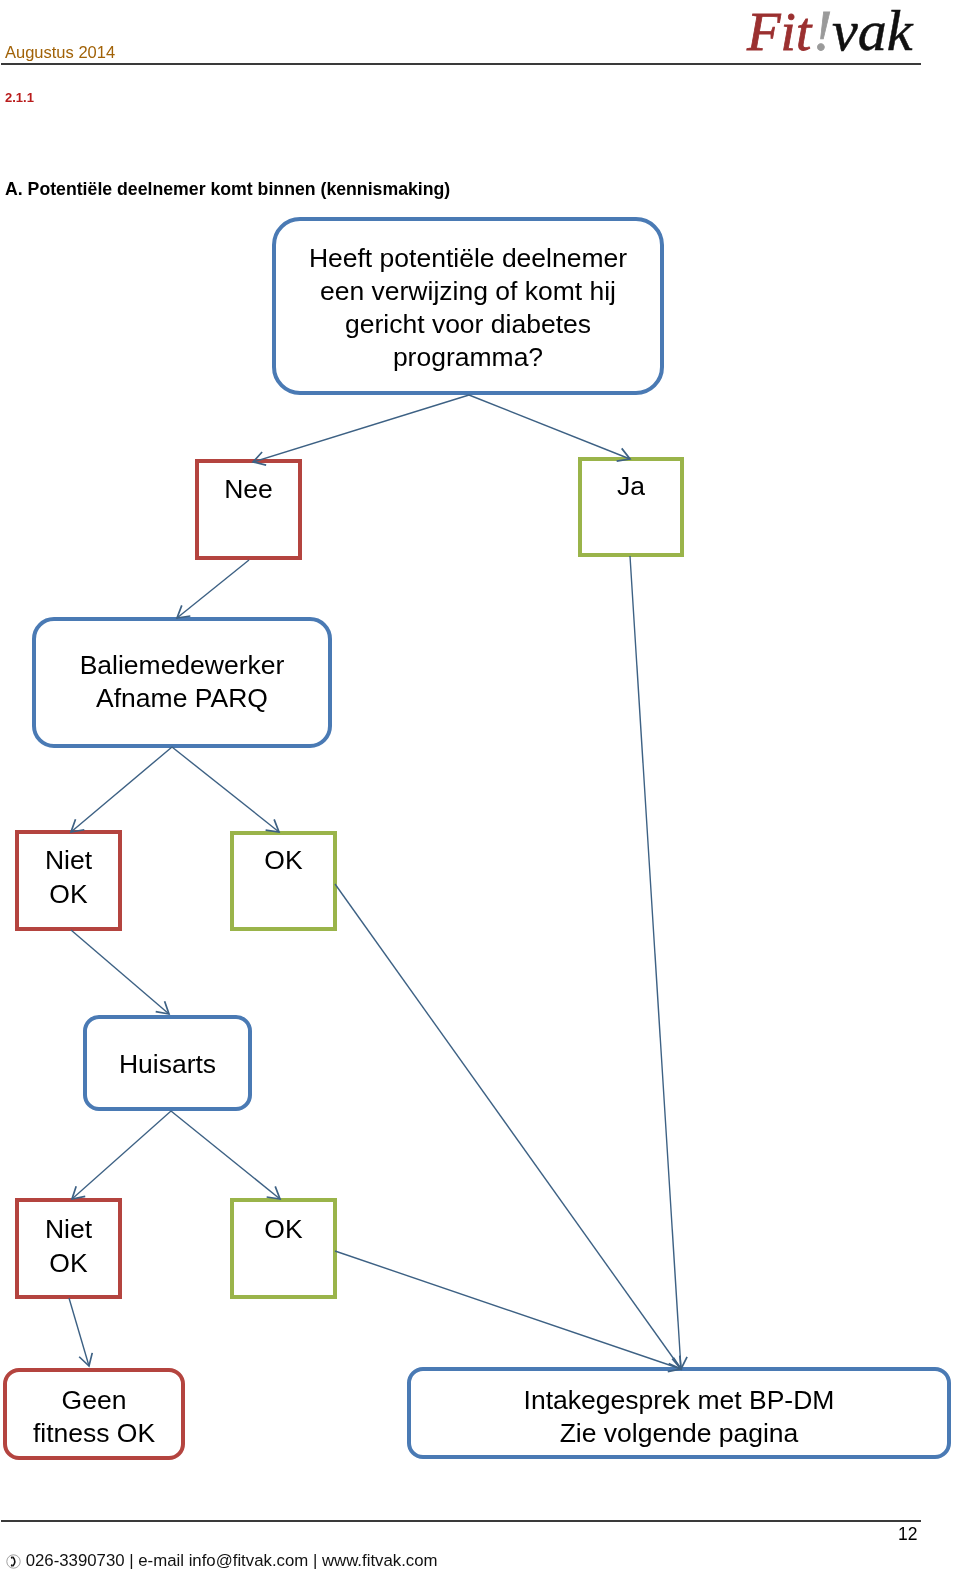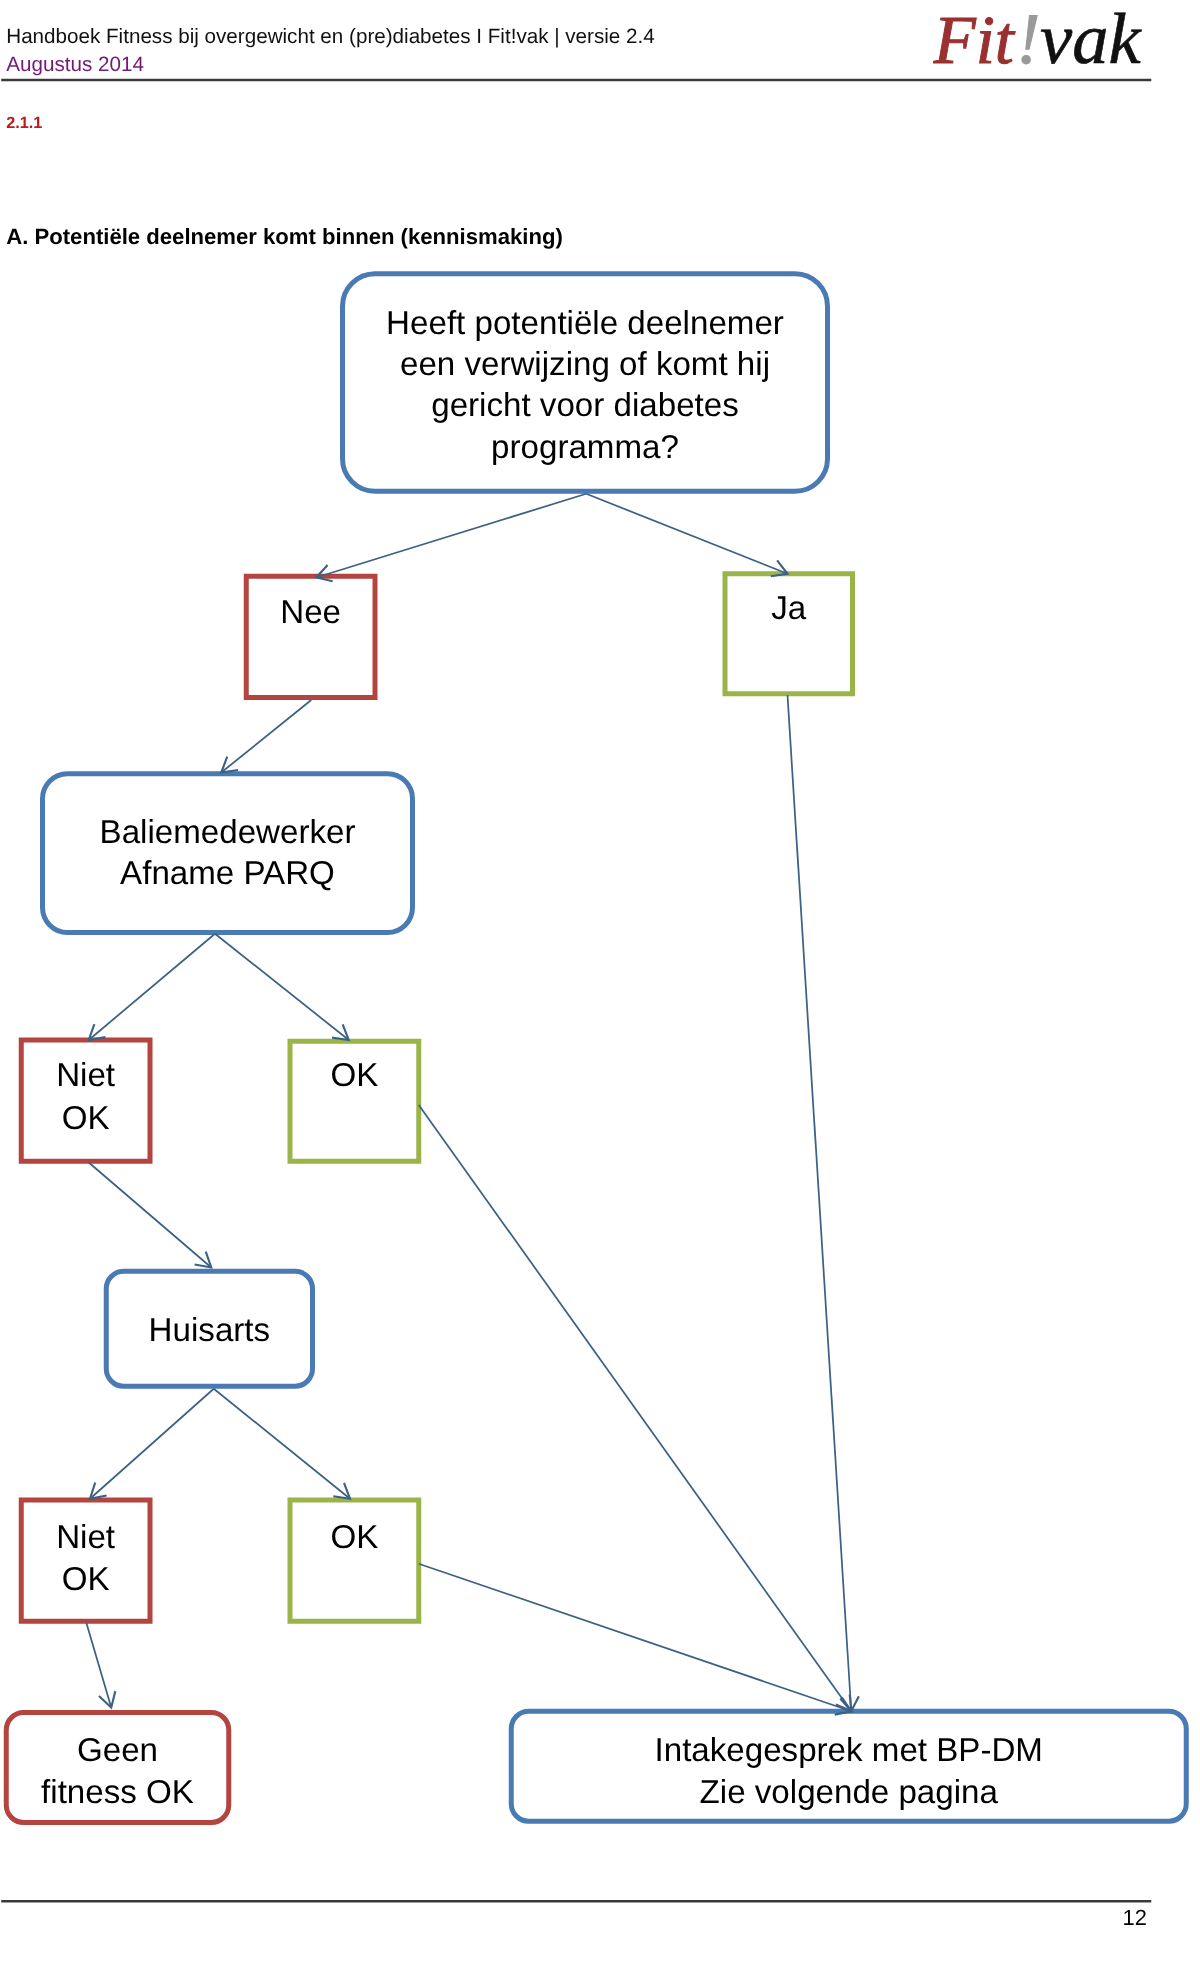--- a/index.html
+++ b/index.html
@@ -1,35 +1,34 @@
 <!DOCTYPE html>
 <html><head>
 <meta charset="utf-8">
 <style>
   html,body{margin:0;padding:0;background:#fff;}
   body{width:960px;height:1571px;font-family:"Liberation Sans",sans-serif;position:relative;overflow:hidden;-webkit-font-smoothing:antialiased;}
   .page{position:absolute;left:0;top:0;width:960px;height:1571px;}
   .hdr-title{position:absolute;left:5px;top:20px;font-size:16.5px;font-weight:normal;color:#111;white-space:nowrap;}
-  .hdr-date{position:absolute;left:5px;top:43px;font-size:16.5px;font-weight:normal;color:#701a75;white-space:nowrap;}
+  .hdr-date{position:absolute;left:5px;top:43px;font-size:16.5px;font-weight:normal;color:#a16207;white-space:nowrap;}
   .hdr-rule{position:absolute;left:1px;top:63px;width:920px;height:2px;background:#3a3a3a;}
   .sec-num{position:absolute;left:5px;top:90px;font-size:13px;font-weight:bold;color:#b91c1c;white-space:nowrap;}
   .sec-head{position:absolute;left:63px;top:90px;font-size:17.7px;font-weight:bold;color:#000;white-space:nowrap;}
   .sec-a{position:absolute;left:5px;top:141px;font-size:17.7px;font-weight:bold;color:#000;white-space:nowrap;margin-top:38px;}
   .ft-rule{position:absolute;left:1px;top:1520px;width:920px;height:2px;background:#3a3a3a;}
   .ft1{position:absolute;left:4px;top:1526px;font-size:16.3px;font-weight:normal;color:#111;white-space:nowrap;}
   .ft2{position:absolute;left:6px;top:1551px;font-size:16.8px;font-weight:normal;color:#111;white-space:nowrap;}
   .pgnum{position:absolute;left:898px;top:1524px;font-size:17.5px;color:#000;}
   svg.flow{position:absolute;left:0;top:0;width:960px;height:1571px;}
   svg.logo{position:absolute;left:745px;top:2px;}
 </style>
 </head>
 <body>
 
 <div class="page">
-  <div class="hdr-title">Handboek Fitness bij overgewicht en (pre)diabetes I Fit!vak | versie 2.4</div>
   <div class="hdr-date">Augustus 2014</div>
   <div class="hdr-rule"></div>
 
   <svg class="logo" width="200" height="64" viewBox="0 0 200 64">
     <text x="2" y="48" font-family="Liberation Serif, serif" font-style="italic" font-size="55" fill="#9b3030" stroke="#9b3030" stroke-width="0.8">Fit</text>
     <text x="68" y="48" font-family="Liberation Serif, serif" font-style="italic" font-size="58" fill="#9a9a9a" stroke="#9a9a9a" stroke-width="0.8">!</text>
     <text x="87" y="48" font-family="Liberation Serif, serif" font-style="italic" font-size="58" fill="#111111" stroke="#111111" stroke-width="0.5">vak</text>
   </svg>
 
   <div class="sec-num">2.1.1</div>
@@ -106,14 +105,23 @@
           <path d="M 667.77 1371.70 L 681 1369 L 672.18 1358.78" fill="none" stroke="#3d6184" stroke-width="1.7" stroke-linecap="butt" stroke-linejoin="miter"></path>
         </g>
         <g>
           <line x1="630" y1="556" x2="681" y2="1369" stroke="#3d6184" stroke-width="1.4"></line>
           <path d="M 673.46 1357.80 L 681 1369 L 687.08 1356.95" fill="none" stroke="#3d6184" stroke-width="1.7" stroke-linecap="butt" stroke-linejoin="miter"></path>
         </g>
       </g>
   </svg>
 
   <div class="ft-rule"></div>
+  <div class="ft2">
+    <svg width="15" height="15" viewBox="0 0 30 30" style="vertical-align:-2.5px;margin-right:0px">
+      <circle cx="15" cy="15" r="13.4" fill="none" stroke="#8a8a8a" stroke-width="1.6"></circle>
+      <path d="M14.2 6.4 q6.8 8.6 0 17.2" fill="none" stroke="#111" stroke-width="3.0" stroke-linecap="round"></path>
+      <ellipse cx="11.6" cy="7.2" rx="1.8" ry="2.4" fill="#111"></ellipse>
+      <ellipse cx="11.6" cy="22.8" rx="1.8" ry="2.4" fill="#111"></ellipse>
+    </svg>
+    <span>026-3390730 | e-mail info@fitvak.com | www.fitvak.com</span>
+  </div>
   <div class="pgnum">12</div>
 </div>
 
 </body></html>

